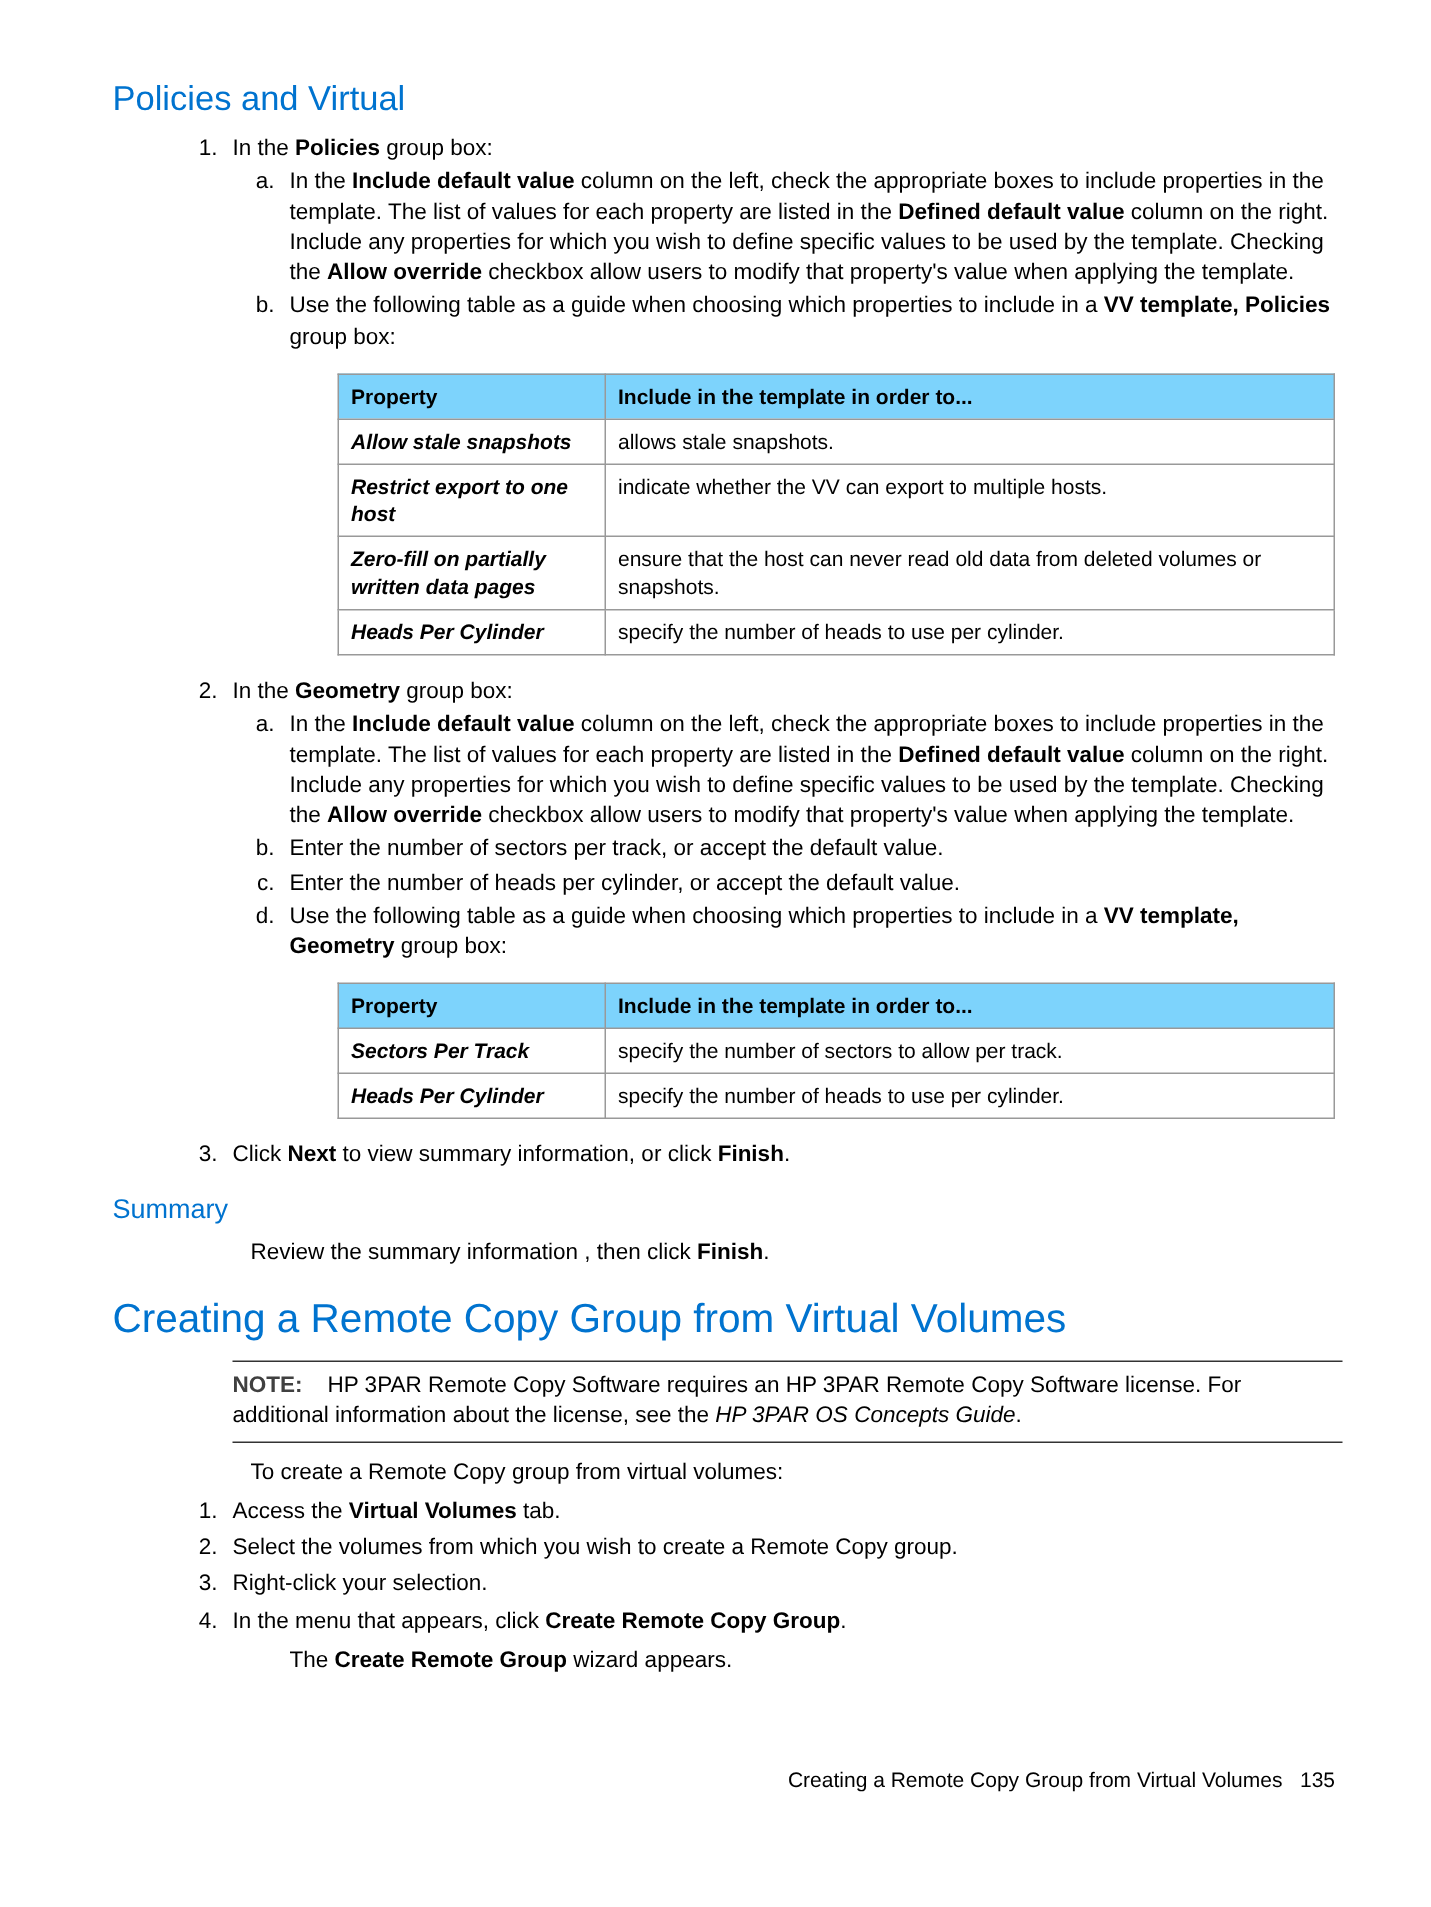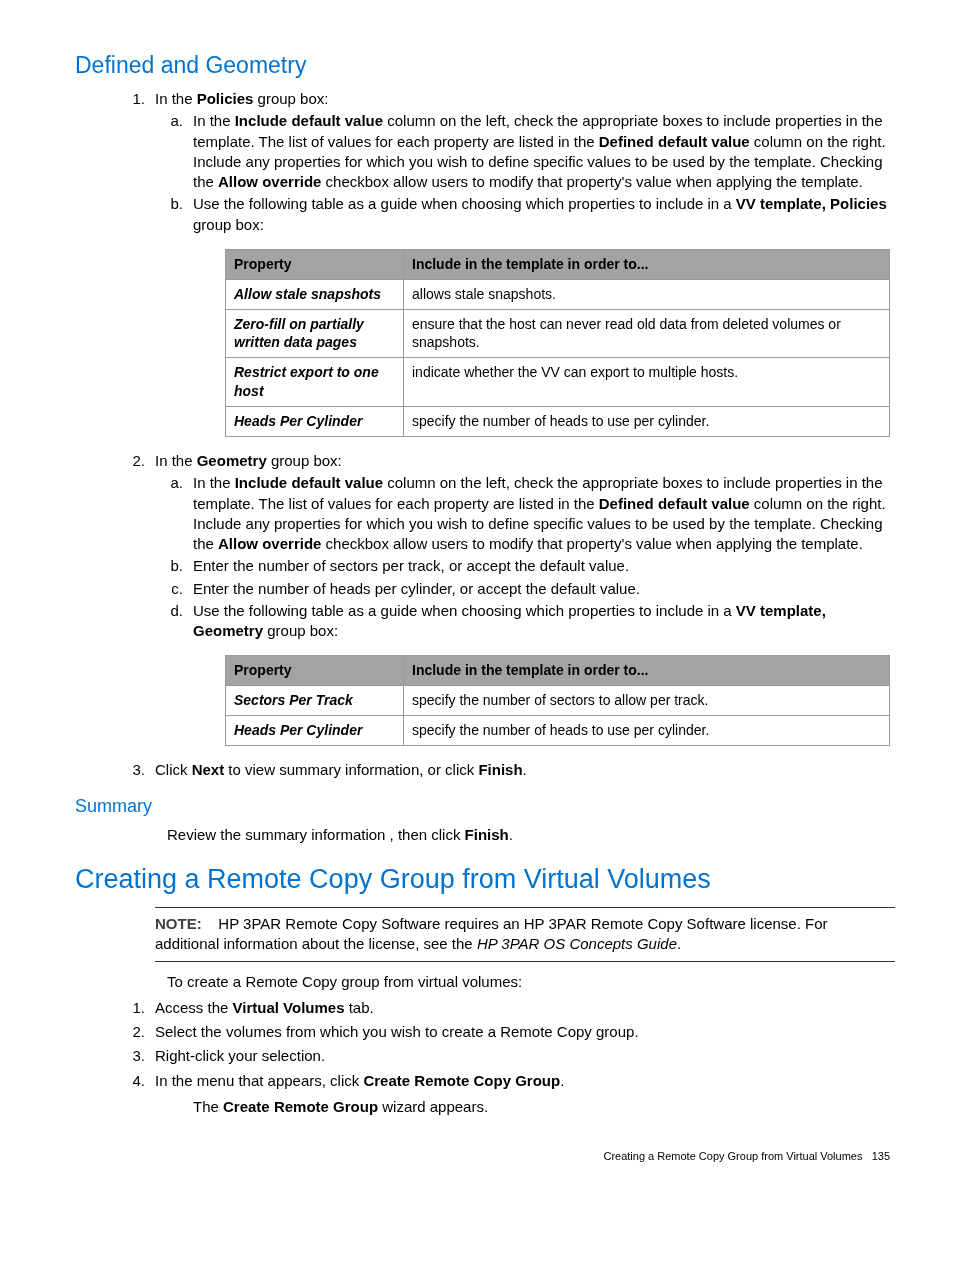--- a/index.html
+++ b/index.html
@@ -57,44 +57,44 @@
       margin: 14px 0 14px 0;
       width: 665px;
     }
     table th, table td {
       border: 1px solid #999;
       padding: 5px 8px;
       text-align: left;
       vertical-align: top;
       font-size: 14px;
     }
-    table th { font-weight: bold; background: #a3a3a3; }
+    table th { font-weight: bold; background: #7dd3fc; }
     .col1 { width: 178px; font-weight: bold; font-style: italic; }
     .col1h { width: 178px; }
     .para { margin-left: 92px; margin-bottom: 6px; }
     .notebox {
       margin: 8px 0 10px 80px;
       border-top: 1px solid #333;
       border-bottom: 1px solid #333;
       padding: 6px 0;
       width: 740px;
     }
     .footer {
       text-align: right;
-      font-size: 11px;
-      margin-top: 32px;
+      font-size: 14px;
+      margin-top: 60px;
       padding-right: 4px;
     }
     .table-wrap { margin-left: 150px; }
     .indented-continuation { margin-left: 118px; margin-top: 6px; }
   </style>
 </head>
 <body>
 
-<h2>Defined and Geometry</h2>
+<h2>Policies and Virtual</h2>
 
 <ol class="lvl1">
   <li>
     <span class="marker">1.</span>
     <span><span>In the </span><span class="b">Policies</span><span> group box:</span></span>
     <ol class="lvl2">
       <li>
         <span class="marker">a.</span>
         <span><span>In the </span><span class="b">Include default value</span><span> column on the left, check the appropriate boxes to include properties in the template. The list of values for each property are listed in the </span><span class="b">Defined default value</span><span> column on the right. Include any properties for which you wish to define specific values to be used by the template. Checking the </span><span class="b">Allow override</span><span> checkbox allow users to modify that property's value when applying the template.</span></span>
       </li>
@@ -111,26 +111,26 @@
   <tbody>
         <tr>
     <th class="col1h">Property</th>
     <th>Include in the template in order to...</th>
   </tr>
   <tr>
     <td class="col1">Allow stale snapshots</td>
     <td>allows stale snapshots.</td>
   </tr>
   <tr>
+    <td class="col1">Restrict export to one host</td>
+    <td>indicate whether the VV can export to multiple hosts.</td>
+  </tr>
+  <tr>
     <td class="col1">Zero-fill on partially written data pages</td>
     <td>ensure that the host can never read old data from deleted volumes or snapshots.</td>
-  </tr>
-  <tr>
-    <td class="col1">Restrict export to one host</td>
-    <td>indicate whether the VV can export to multiple hosts.</td>
   </tr>
   <tr>
     <td class="col1">Heads Per Cylinder</td>
     <td>specify the number of heads to use per cylinder.</td>
   </tr>
 </tbody>
     </table>
 </div>
 
 <ol class="lvl1">

